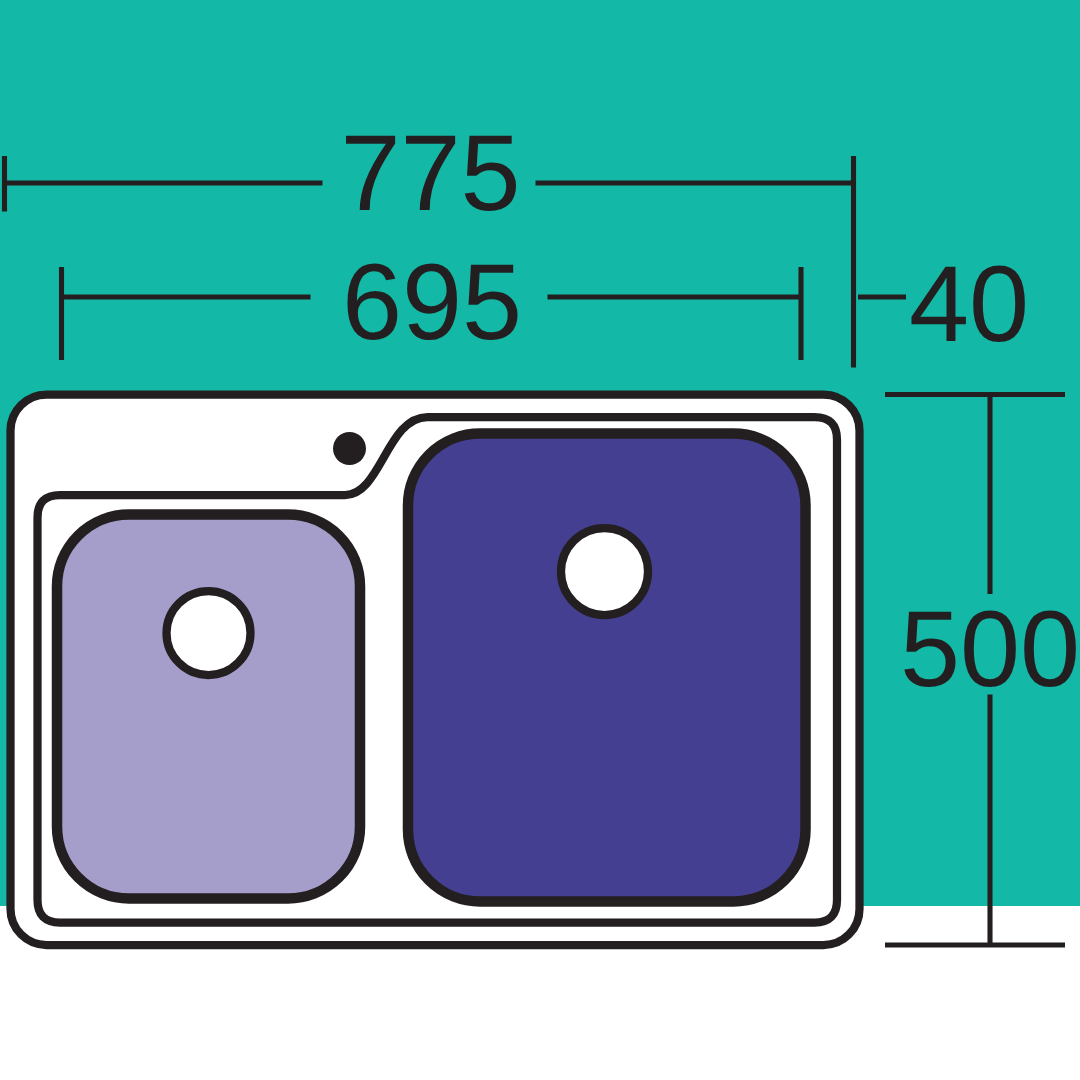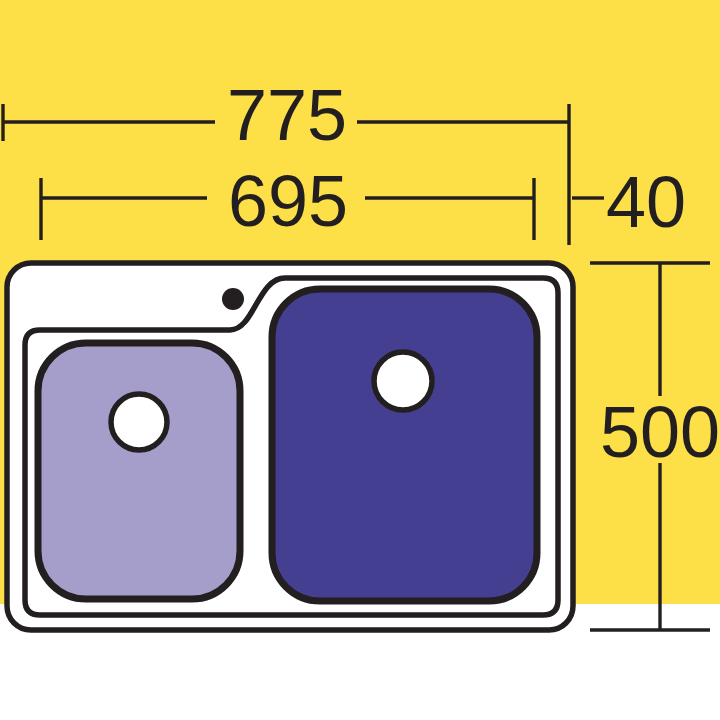--- a/index.html
+++ b/index.html
@@ -7,21 +7,21 @@
     padding: 0;
     background: #ffffff;
     width: 720px;
     height: 720px;
     overflow: hidden;
   }
   .canvas-wrap {
     position: relative;
     width: 720px;
     height: 604px;
-    background: #fde047;
+    background: #14b8a6;
     text-decoration: underline;
   }
   svg {
     display: block;
     width: 720px;
     height: 720px;
   }
   .dim-line {
     stroke: #231f20;
     stroke-width: 3.4;

